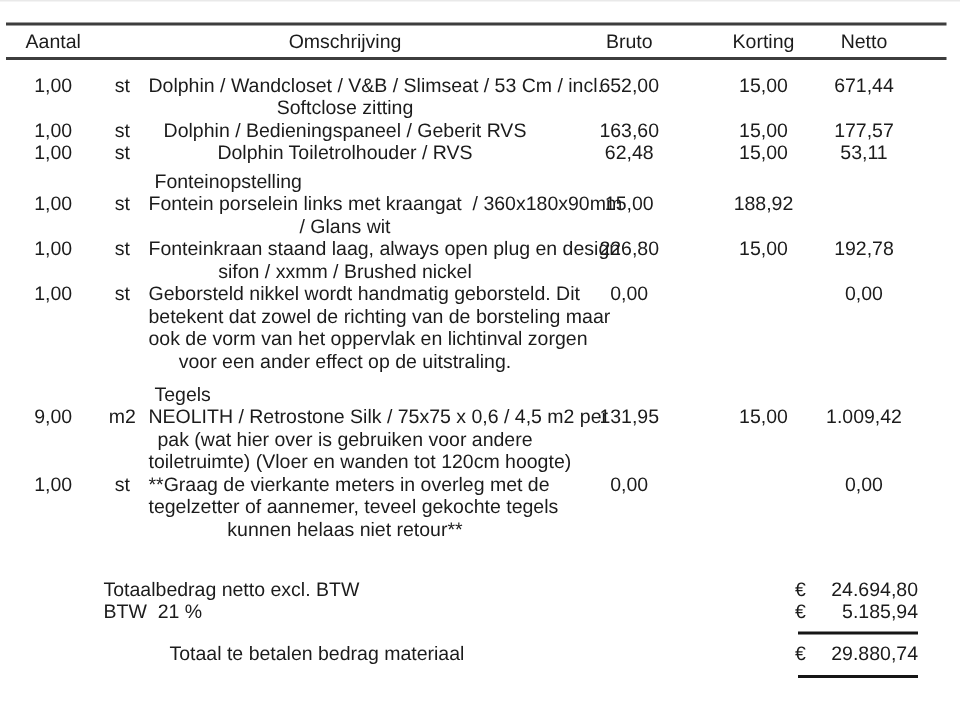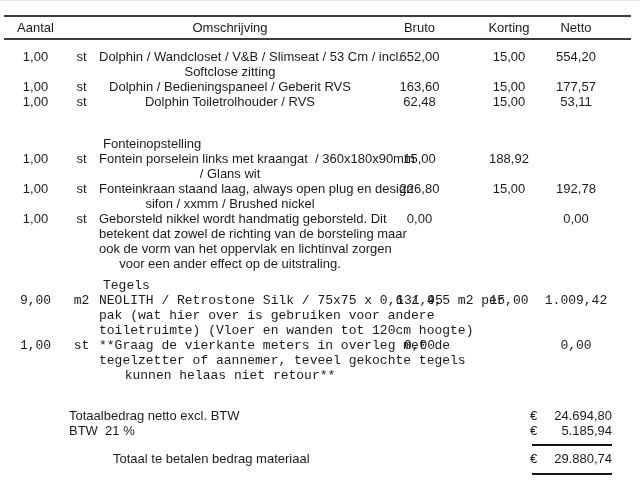--- a/index.html
+++ b/index.html
@@ -13,22 +13,22 @@
   .grid-row{
     display:grid;
     grid-template-columns:63px 29px 265px 117px 62px 72px;
     padding-right:19px;align-items:start;
   }
   .thead{padding-top:3px;padding-bottom:3px;}
   .cell-num{text-align:center;white-space:pre;}
   .cell-desc{padding-left:3px;white-space:pre;text-align:center;}
   .tbody{padding-top:9px;}
   .sec-title{margin-left:96px;padding-left:3px;white-space:pre;}
-  .sec-fontein{margin-top:27px;}
-  .sec-tegels{margin-top:7px;font-family:Liberation Mono, monospace;}
+  .sec-fontein{margin-top:4px;}
+  .sec-tegels{margin-top:7px;}
   .totals{margin-top:25px;padding-left:65px;padding-right:19px;}
   .totals-row{display:grid;grid-template-columns:1fr 10px 72px;align-items:start;}
   .t-label{white-space:pre;}
   .t-euro{text-align:left;}
   .t-amount{text-align:right;white-space:pre;}
   .totals-sep{width:80px;height:2px;background:#161616;margin:6px 0 5px auto;}
   .totals-bottom{width:80px;height:2px;background:#161616;margin:7px 0 0 auto;}
   .bold{font-weight:normal;margin-left:44px;}
 </style>
 </head>
@@ -52,21 +52,21 @@
   <div class="tbody">
 
     <div>
       <div class="grid-row">
         <div class="cell-num">1,00</div>
         <div class="cell-num">st</div>
         <div class="cell-desc">Dolphin / Wandcloset / V&amp;B / Slimseat / 53 Cm / incl.
 Softclose zitting</div>
         <div class="cell-num">652,00</div>
         <div class="cell-num">15,00</div>
-        <div class="cell-num">554,20</div>
+        <div class="cell-num">671,44</div>
       </div>
       <div class="grid-row">
         <div class="cell-num">1,00</div>
         <div class="cell-num">st</div>
         <div class="cell-desc">Dolphin / Bedieningspaneel / Geberit RVS</div>
         <div class="cell-num">163,60</div>
         <div class="cell-num">15,00</div>
         <div class="cell-num">177,57</div>
       </div>
       <div class="grid-row">

